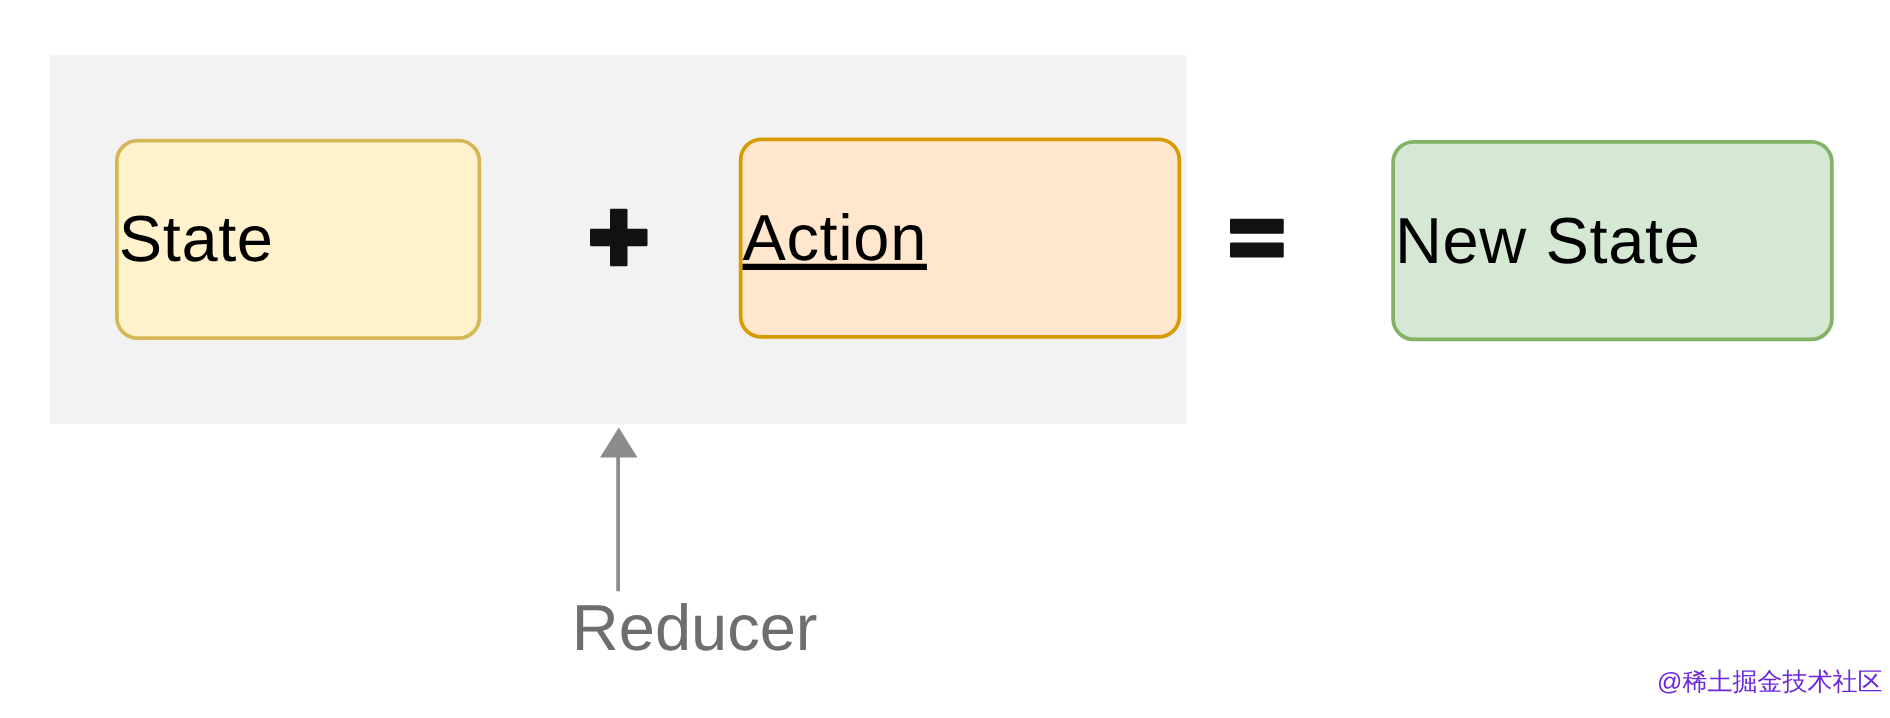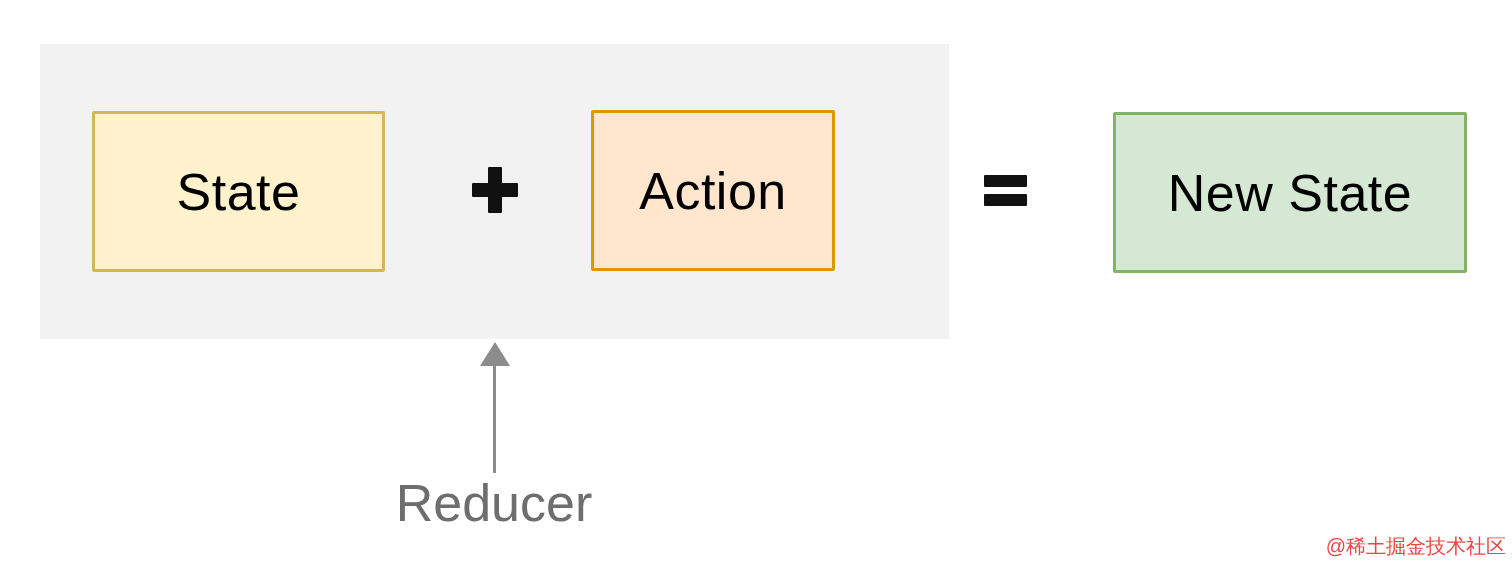--- a/index.html
+++ b/index.html
@@ -21,44 +21,44 @@
     position: absolute;
     left: 40px;
     top: 44px;
     width: 909px;
     height: 295px;
     background: #f2f2f3;
   }
   .node {
     position: absolute;
     box-sizing: border-box;
-    border-radius: 2px;
+    border-radius: 18px;
     border: 3px solid;
     display: flex;
     align-items: center;
-    justify-content: center;
     font-size: 52px;
     color: #000000;
     letter-spacing: 0.5px;
   }
   .node-state {
     left: 92px;
     top: 111px;
     width: 293px;
     height: 161px;
     background: #fff2cc;
     border-color: #d6b656;
   }
   .node-action {
     left: 591px;
     top: 110px;
-    width: 244px;
+    width: 354px;
     height: 161px;
     background: #ffe6cc;
     border-color: #d79b00;
+    text-decoration: underline;
   }
   .node-newstate {
     left: 1113px;
     top: 112px;
     width: 354px;
     height: 161px;
     background: #d5e8d4;
     border-color: #82b366;
   }
   .op {
@@ -116,32 +116,32 @@
     height: 0;
     border-left: 15px solid transparent;
     border-right: 15px solid transparent;
     border-bottom: 24px solid #8c8c8c;
   }
   .reducer-label {
     position: absolute;
     left: 334px;
     top: 472px;
     width: 320px;
-    text-align: center;
+    text-align: right;
     font-size: 52px;
     line-height: 62px;
     color: #6e6e6e;
   }
   .watermark {
     position: absolute;
     right: 6px;
     top: 534px;
     font-size: 20px;
     line-height: 24px;
-    color: #ef4444;
+    color: #6d28d9;
   }
 </style>
 </head>
 <body>
 
 <div id="canvas">
 
   <div class="panel"></div>
 
   <div class="node node-state">

